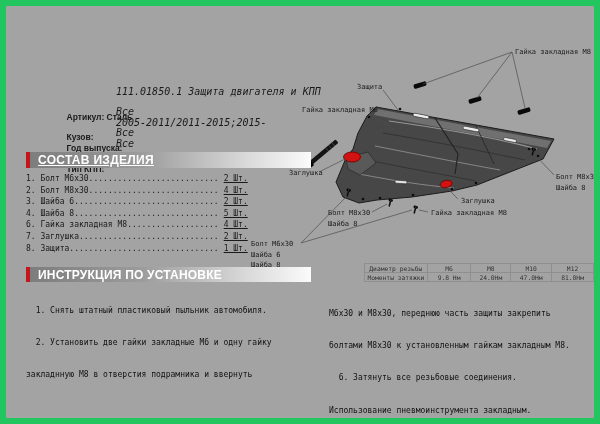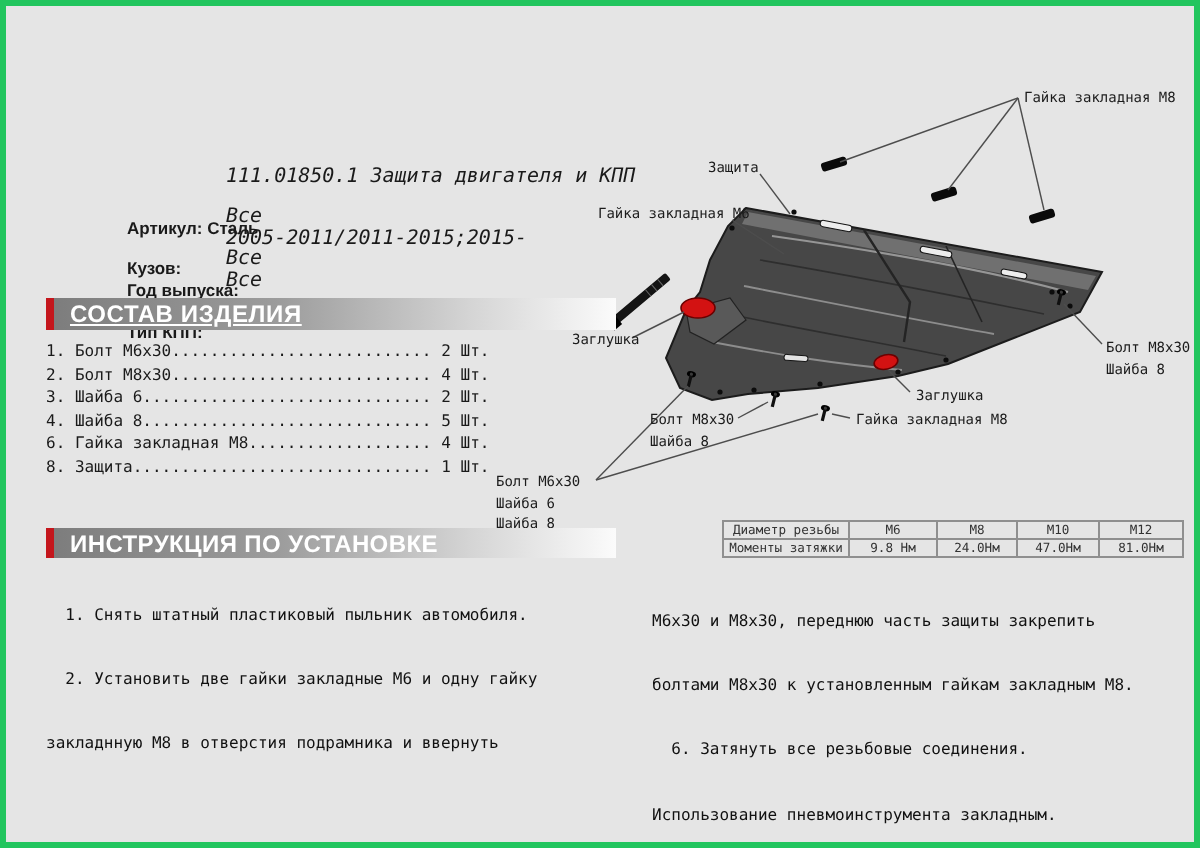--- a/index.html
+++ b/index.html
@@ -1,32 +1,32 @@
 <!DOCTYPE html>
 <html><head>
 <meta charset="utf-8">
 <style>
   html,body{margin:0;padding:0;background:#fff;}
-  .page{position:relative;width:600px;height:424px;background:#e5e5e5;overflow:hidden;
-        border:3px solid #22c55e;box-sizing:border-box;
+  .page{position:relative;width:600px;height:424px;background:#a3a3a3;overflow:hidden;
+        border:6px solid #22c55e;box-sizing:border-box;
         font-family:"DejaVu Sans Mono",monospace;color:#1a1a1a;}
   .bar{position:absolute;left:20px;width:285px;display:flex;align-items:center;
        background:linear-gradient(90deg,#7d7d7d 0%,#9c9c9c 40%,#d6d6d6 75%,#fbfbfb 100%);
        border-left:4px solid #c4161c;padding-left:8px;box-sizing:border-box;
        color:#fff;font-family:"Liberation Sans",sans-serif;font-weight:bold;}
   .bar-title{top:62px;height:18px;font-size:13px;letter-spacing:.4px;}
   .bar-sub{top:146px;height:16px;font-size:12px;letter-spacing:.3px;text-decoration:underline;}
   .bar-instr{top:261px;height:15px;font-size:12px;letter-spacing:.2px;}
   .inforow{position:absolute;left:22px;height:11px;white-space:pre;}
   .lbl{font-family:"Liberation Sans",sans-serif;font-weight:bold;font-size:8.5px;}
   .val{position:absolute;left:88px;top:0;font-size:10px;font-style:italic;}
   .parts{position:absolute;left:20px;top:167px;font-size:8px;line-height:11.6px;}
   .prow{white-space:pre;}
   .pnum{display:inline-block;width:3ch;}
-  .pqty{margin-left:5px;}
+  .pqty{margin-left:5px;text-decoration:underline;}
   .instr{position:absolute;font-size:8px;line-height:10.8px;white-space:pre;color:#111;}
   .instr-left{left:20px;top:278px;}
   .instr-right{left:323px;top:281px;}
   table.tq{position:absolute;left:358px;top:257px;border-collapse:collapse;
            font-size:6.3px;color:#333;}
   table.tq td{border:0.8px solid #8f8f8f;text-align:center;padding:0;height:8px;
               font-family:"DejaVu Sans Mono",monospace;}
   td.c0{width:62px;} td.c1{width:43px;} td.c2{width:39px;} td.c3{width:40px;} td.c4{width:41px;}
   svg.diagram{position:absolute;left:0;top:0;}
   svg text{font-family:"DejaVu Sans Mono",monospace;font-size:7px;fill:#1b1b1b;}
@@ -180,20 +180,21 @@
   <div class="bar bar-sub">
     <span>СОСТАВ ИЗДЕЛИЯ</span>
   </div>
 
   <div class="parts">
     <div class="prow"><span class="pnum">1.</span><span>Болт М6х30</span><span>...........................</span><span class="pqty">2 Шт.</span></div>
     <div class="prow"><span class="pnum">2.</span><span>Болт М8х30</span><span>...........................</span><span class="pqty">4 Шт.</span></div>
     <div class="prow"><span class="pnum">3.</span><span>Шайба 6</span><span>..............................</span><span class="pqty">2 Шт.</span></div>
     <div class="prow"><span class="pnum">4.</span><span>Шайба 8</span><span>..............................</span><span class="pqty">5 Шт.</span></div>
     <div class="prow"><span class="pnum">6.</span><span>Гайка закладная М8</span><span>...................</span><span class="pqty">4 Шт.</span></div>
+    <div class="prow"><span class="pnum">7.</span><span>Заглушка</span><span>.............................</span><span class="pqty">2 Шт.</span></div>
     <div class="prow"><span class="pnum">8.</span><span>Защита</span><span>...............................</span><span class="pqty">1 Шт.</span></div>
   </div>
 
   <div class="bar bar-instr">
     <span>ИНСТРУКЦИЯ ПО УСТАНОВКЕ</span>
   </div>
 
   <div class="instr instr-left">
     <div>  1. Снять штатный пластиковый пыльник автомобиля.</div>
     <div>  2. Установить две гайки закладные М6 и одну гайку</div>

